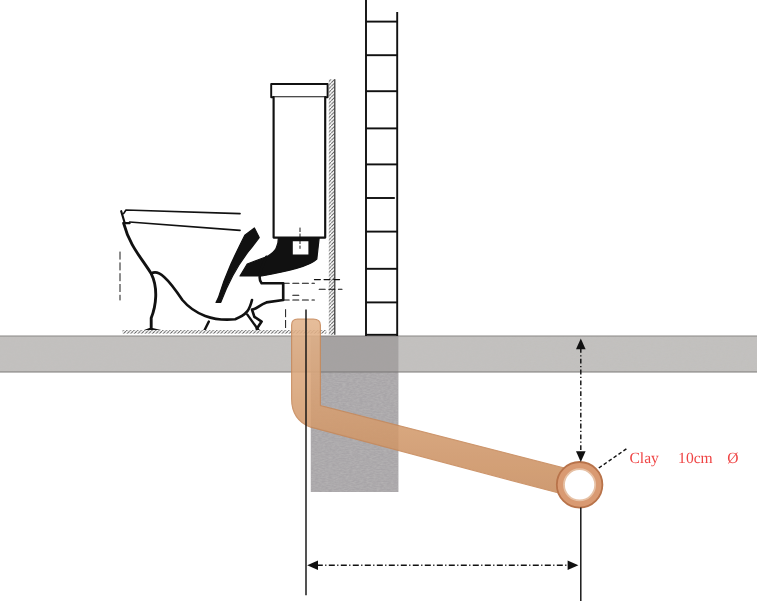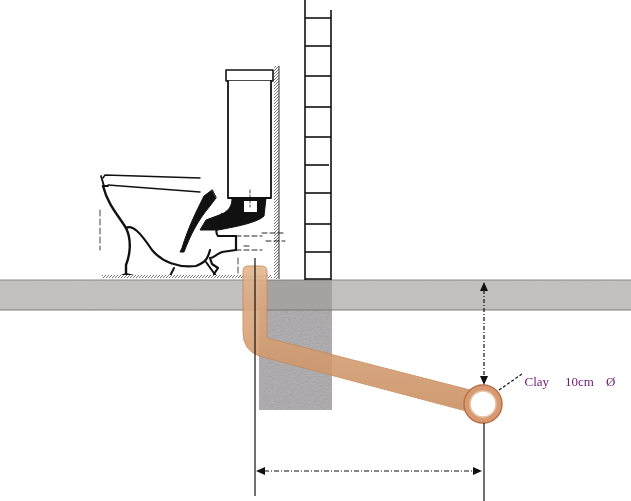--- a/index.html
+++ b/index.html
@@ -1,18 +1,18 @@
 <!DOCTYPE html>
 <html><head>
   <meta charset="utf-8">
   <style>
     html, body { margin: 0; padding: 0; background: #ffffff; }
     body { width: 631px; height: 501px; position: relative; overflow: hidden; font-family: "Liberation Serif", serif; }
     #canvas { position: absolute; left: 0; top: 0; width: 631px; height: 501px; }
-    .label { position: absolute; font-family: "Liberation Serif", serif; font-size: 13px; color: #701a75; white-space: pre; }
+    .label { position: absolute; font-family: "Liberation Serif", serif; font-size: 13px; color: #ef4444; white-space: pre; }
   </style>
 </head>
 <body>
 
 <svg id="canvas" width="631" height="501" viewBox="0 0 631 501" xmlns="http://www.w3.org/2000/svg">
   <defs>
     <filter id="grain" x="0" y="0" width="100%" height="100%">
       <feTurbulence type="fractalNoise" baseFrequency="0.35 0.9" numOctaves="2" seed="4" result="n"></feTurbulence>
       <feColorMatrix type="matrix" values="0 0 0 0 0.55  0 0 0 0 0.54  0 0 0 0 0.53  0 0 0 1.3 -0.35" in="n" result="c"></feColorMatrix>
       <feComposite in="c" in2="SourceGraphic" operator="in"></feComposite>

